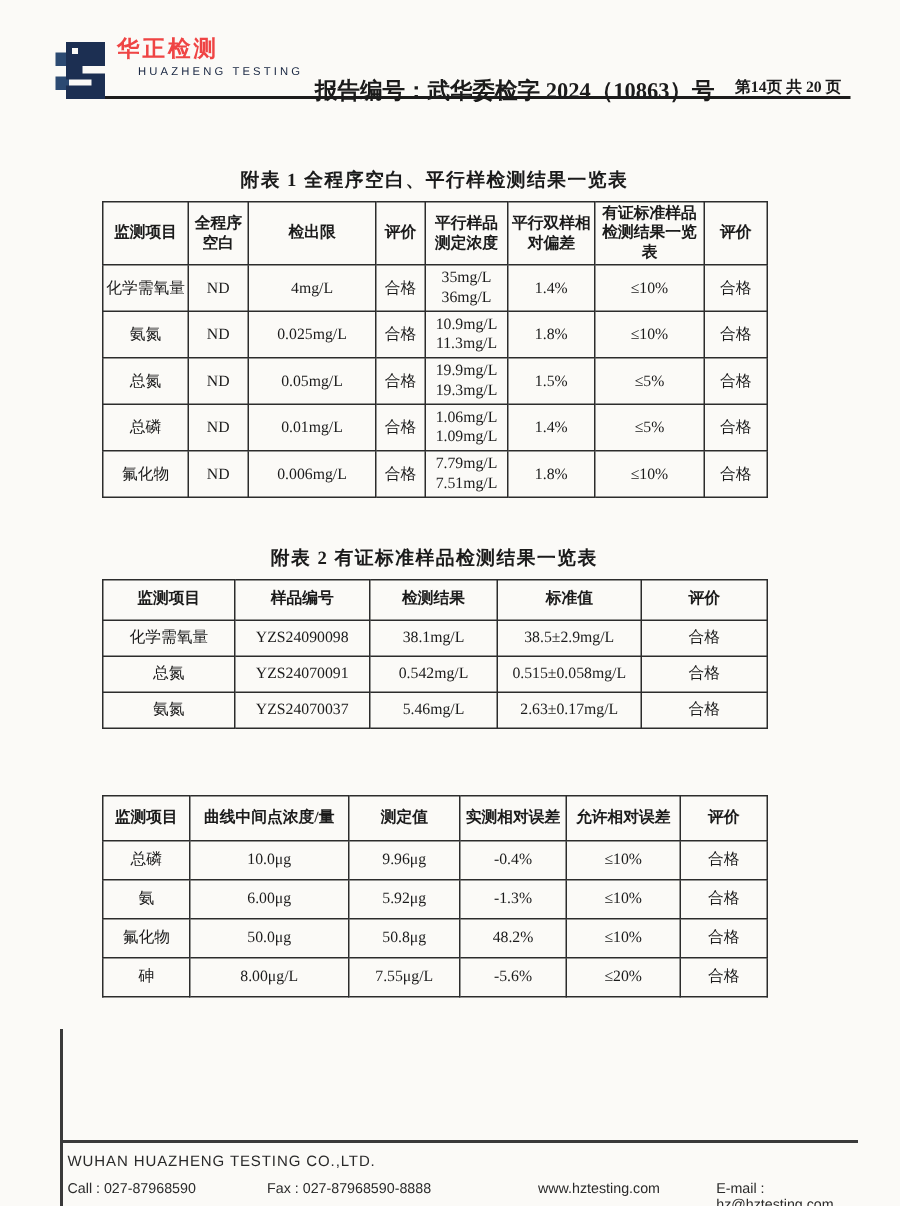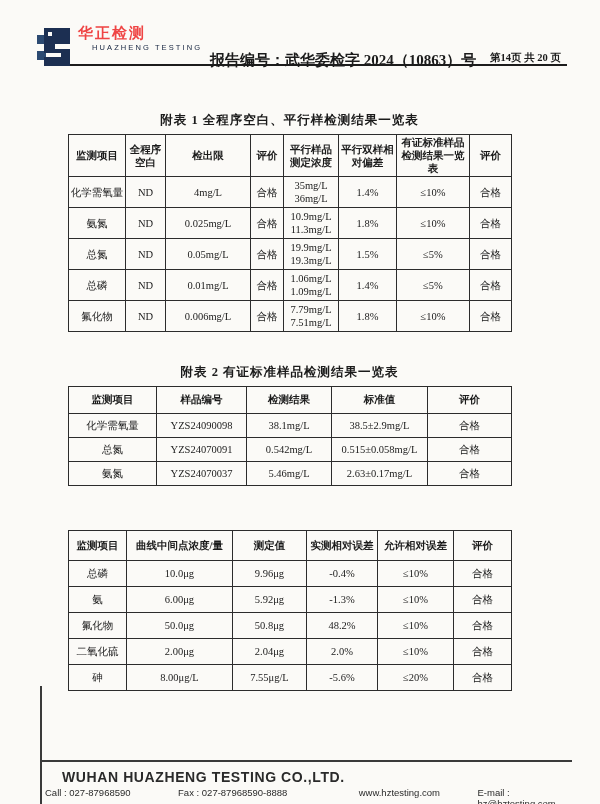--- a/index.html
+++ b/index.html
@@ -30,21 +30,21 @@
   .t1 td{height:28px;}
   .t1 .noterow td{height:30px;}
   .notes{text-align:left;padding:2px 4px;}
   .t2 th{height:24px;}
   .t2 td{height:21px;}
   .t3 th{height:27px;}
   .t3 td{height:23px;}
   
   .footer-vline{position:absolute;left:40px;top:686px;width:2px;height:118px;background:#3a3a3a;}
   .footer-rule{position:absolute;left:41px;top:760px;width:531px;height:2px;background:#3a3a3a;}
-  .footer-company{position:absolute;left:62px;top:769px;font-size:14px;font-weight:bold;letter-spacing:0.6px;
+  .footer-company{position:absolute;left:45px;top:769px;font-size:10px;font-weight:normal;letter-spacing:0.6px;
                   color:#2a2a2a;font-family:"Liberation Sans","DejaVu Sans",sans-serif;}
   .footer-contacts{position:absolute;left:45px;top:787px;width:540px;display:flex;
                    font-size:9.5px;color:#2a2a2a;font-family:"Liberation Sans","DejaVu Sans",sans-serif;}
   .footer-contacts span{display:block;}
   .fc-call{width:140px;}
   .fc-fax{width:190px;}
   .fc-web{width:125px;}
 </style>
 </head>
 <body>
@@ -241,28 +241,20 @@
       </tr>
       <tr>
         <td>氟化物</td>
         <td>50.0μg</td>
         <td>50.8μg</td>
         <td>48.2%</td>
         <td>≤10%</td>
         <td>合格</td>
       </tr>
       <tr>
-        <td>二氧化硫</td>
-        <td>2.00μg</td>
-        <td>2.04μg</td>
-        <td>2.0%</td>
-        <td>≤10%</td>
-        <td>合格</td>
-      </tr>
-      <tr>
         <td>砷</td>
         <td>8.00μg/L</td>
         <td>7.55μg/L</td>
         <td>-5.6%</td>
         <td>≤20%</td>
         <td>合格</td>
       </tr>
     </tbody>
       </table>
   </div>

